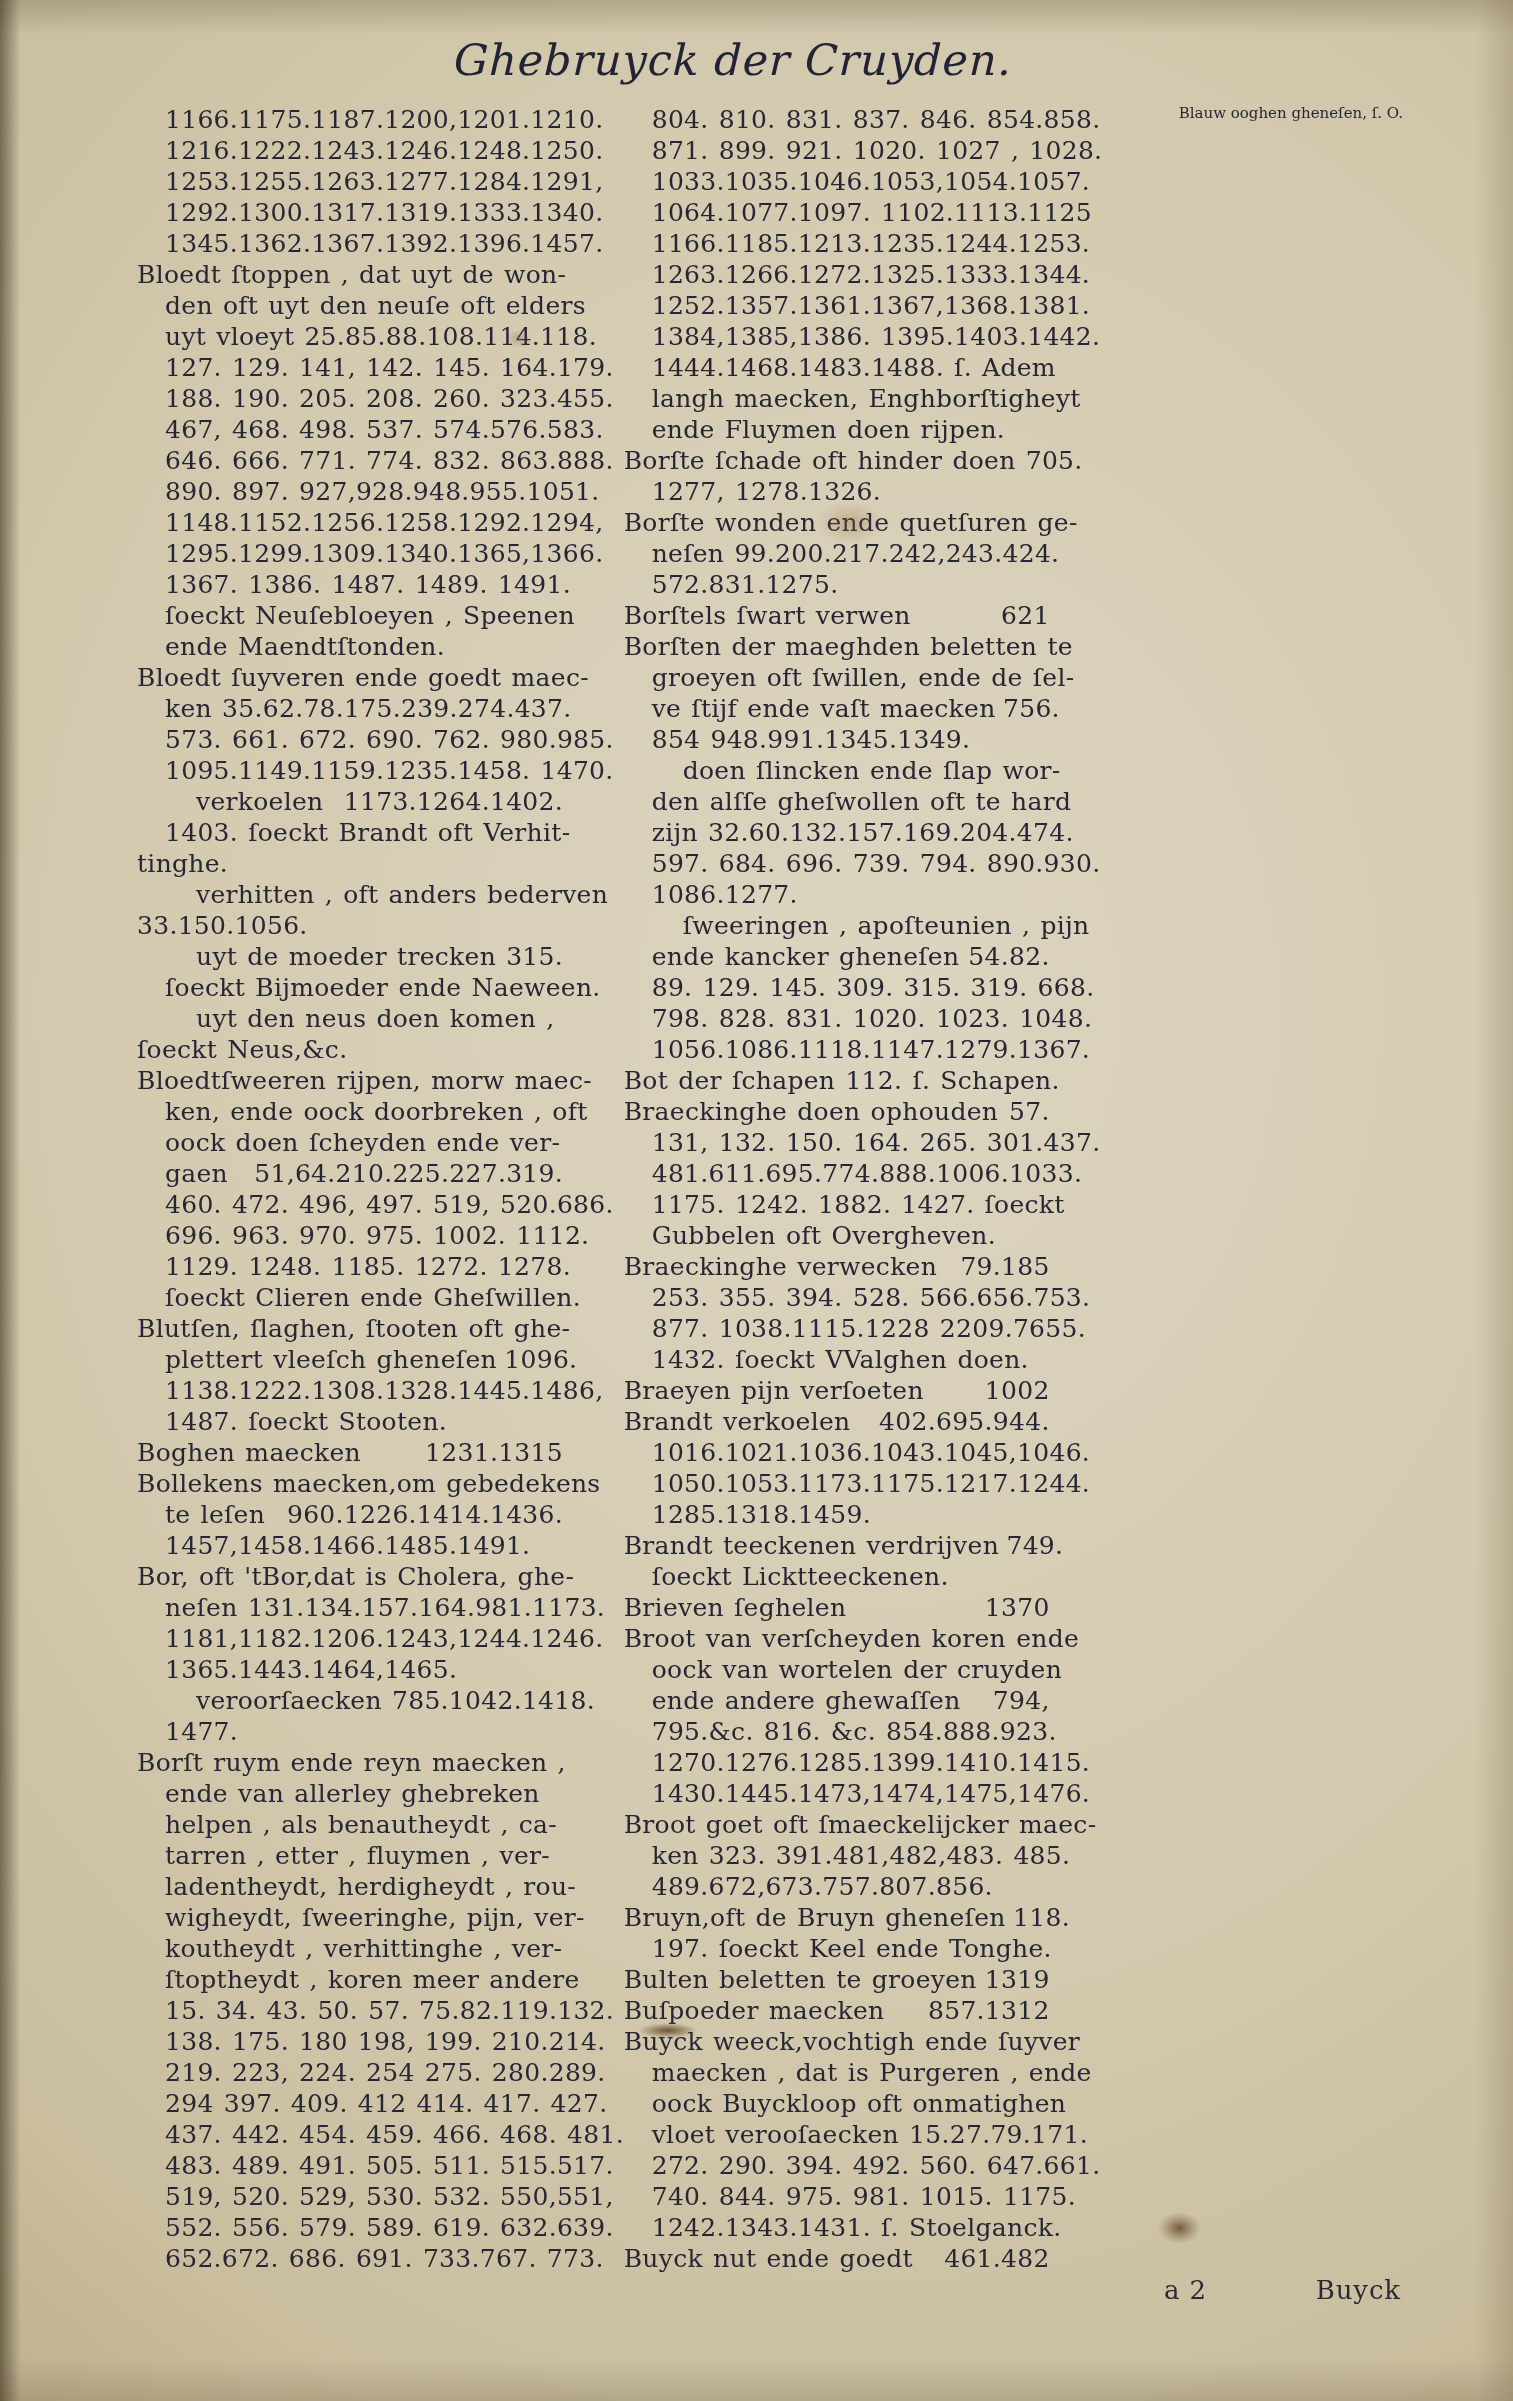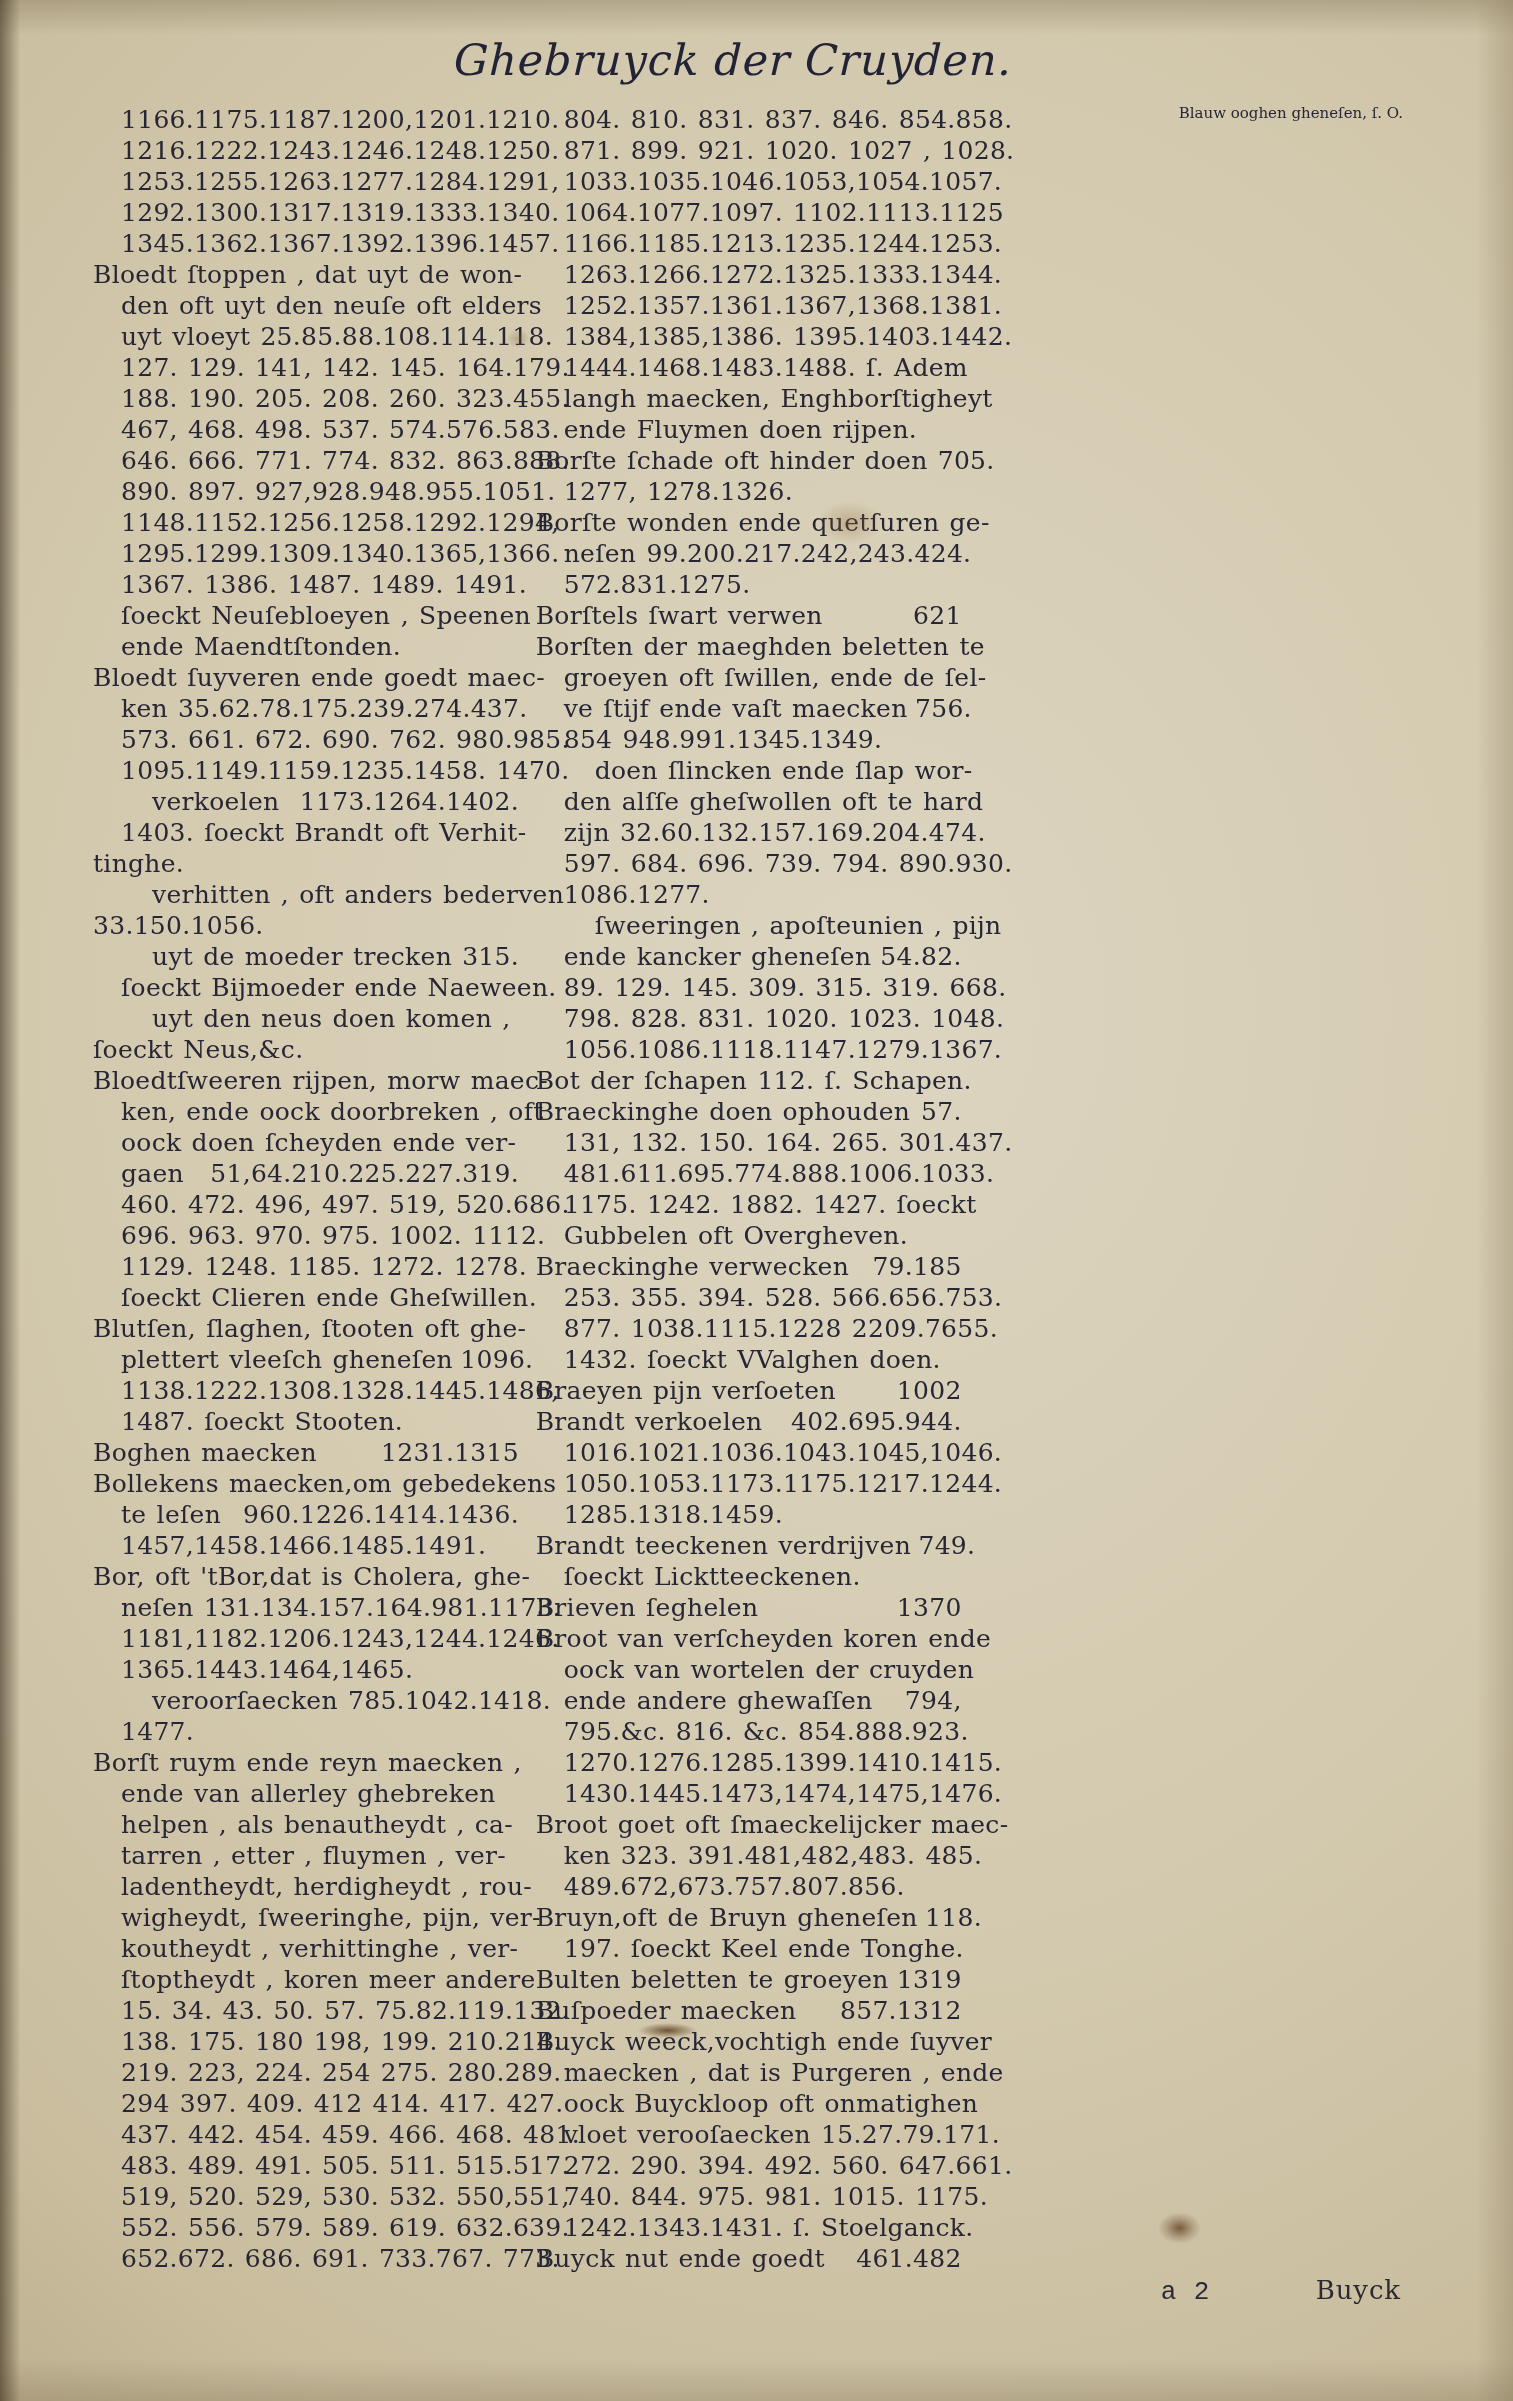--- a/index.html
+++ b/index.html
@@ -16,32 +16,32 @@
   }
   .page-title{
     position:absolute;top:35px;left:0;width:1466px;text-align:center;
     font-style:italic;font-size:43px;letter-spacing:0.9px;color:#232336;
     transform:skewX(-2deg);
   }
   .columns{
     position:absolute;top:104px;left:93px;width:1310px;
     display:flex;gap:16.7px;
   }
-  .col{width:426px;font-size:25px;line-height:31px;letter-spacing:0.3px;word-spacing:1.9px;}
+  .col{width:426px;font-size:25px;line-height:31px;letter-spacing:0.3px;word-spacing:1.9px;margin-left:44px;}
   .line{display:flex;justify-content:space-between;white-space:nowrap;}
   .line .lt{flex:0 1 auto;overflow:visible;}
   .line .rt{flex:0 0 auto;padding-left:7.4px;}
   .indent-1{padding-left:28px;}
   .indent-2{padding-left:59px;}
   .footer{
     position:absolute;top:2275px;left:970px;width:431px;
     display:grid;grid-template-columns:1fr auto 1fr;align-items:baseline;
     font-size:26px;letter-spacing:0.9px;color:#2a2936;
   }
-  .footer .sig{grid-column:2;text-align:center;font-family:Liberation Mono, monospace;}
+  .footer .sig{grid-column:2;text-align:center;}
   .footer .catch{grid-column:3;text-align:right;}
   .stain{position:absolute;border-radius:50%;pointer-events:none;}
   .stain-1{left:1158px;top:2212px;width:43px;height:32px;
     background:radial-gradient(closest-side,rgba(92,58,25,.75),rgba(92,58,25,.25) 60%,rgba(92,58,25,0));}
   .stain-2{left:638px;top:2023px;width:59px;height:15px;border-radius:40%;
     background:radial-gradient(closest-side,rgba(85,55,22,.8),rgba(85,55,22,0));}
   .stain-3{left:817px;top:501px;width:65px;height:43px;
     background:radial-gradient(closest-side,rgba(150,110,60,.35),rgba(150,110,60,0));}
   .stain-4{left:506px;top:329px;width:24px;height:18.6px;
     background:radial-gradient(closest-side,rgba(130,100,55,.35),rgba(130,100,55,0));}

